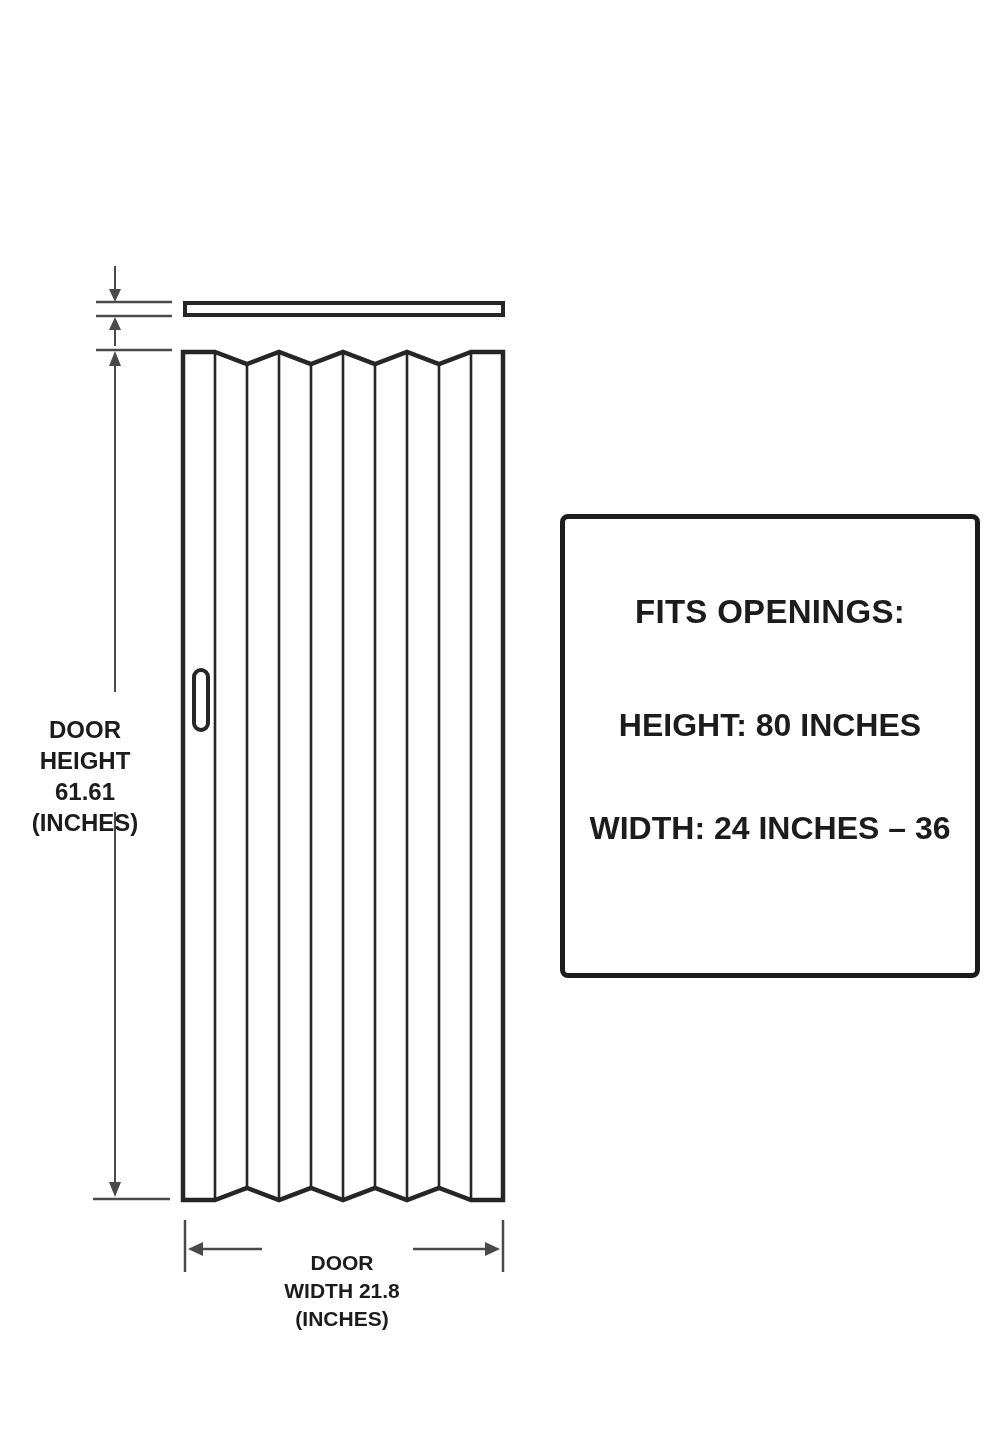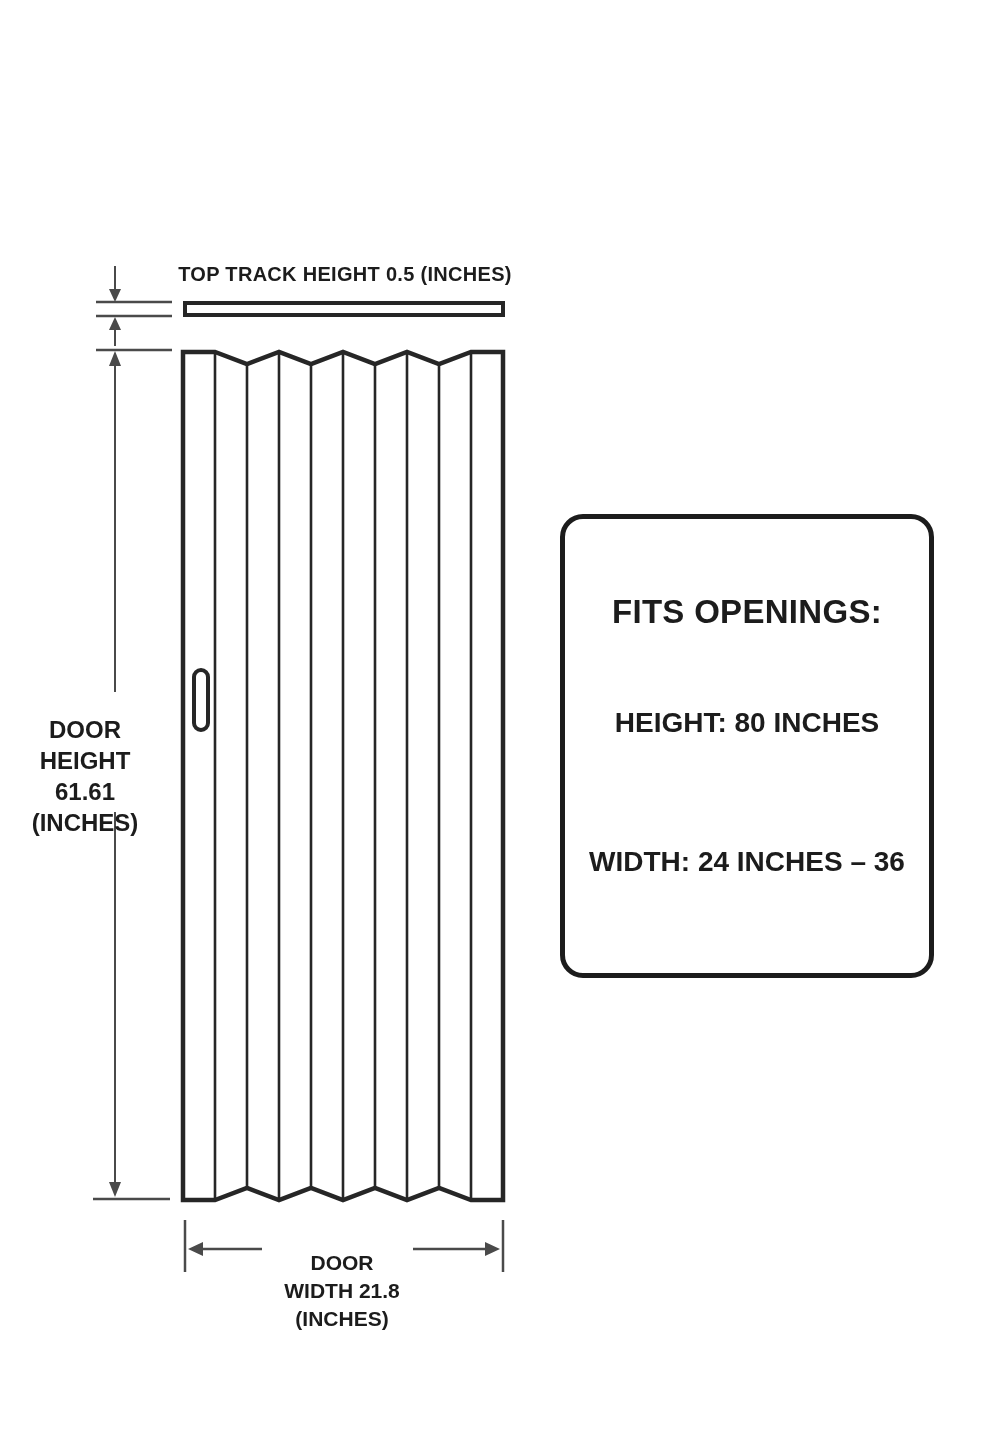--- a/index.html
+++ b/index.html
@@ -29,46 +29,45 @@
   .track-label{
     left:165px;top:263px;width:360px;font-size:20px;letter-spacing:0.3px;
   }
   .height-label{
     left:1px;top:714px;width:168px;font-size:24px;line-height:31px;
   }
   .width-label{
     left:262px;top:1249px;width:160px;font-size:21px;line-height:28px;
   }
   .fits-box{
-    position:absolute;left:560px;top:514px;width:374px;height:464px;
-    border:5px solid var(--ink);border-radius:23px;background:var(--paper);
+    position:absolute;left:560px;top:514px;width:420px;height:464px;
+    border:5px solid var(--ink);border-radius:8px;background:var(--paper);
   }
   .fits-heading{
     position:absolute;left:0;top:74px;width:100%;text-align:center;
     font-weight:bold;font-size:33px;letter-spacing:0.3px;color:var(--ink);
   }
   .fits-height{
     position:absolute;left:0;top:188px;width:100%;text-align:center;
-    font-weight:bold;font-size:28px;color:var(--ink);
+    font-weight:bold;font-size:32px;color:var(--ink);
   }
   .fits-width{
     position:absolute;left:0;top:292px;width:100%;text-align:center;
-    font-weight:bold;font-size:28px;line-height:35px;color:var(--ink);margin-top:33px;
+    font-weight:bold;font-size:32px;line-height:35px;color:var(--ink);
   }
   svg .door-stroke{stroke:#262626;fill:none;}
   svg .dim-stroke{stroke:var(--line);fill:none;}
   svg .dim-fill{fill:var(--line);stroke:none;}
 </style>
 </head>
 <body>
 
 <div class="stage">
 
 
-  <div class="lbl track-label">TOP TRACK HEIGHT 0.5 (INCHES)</div>
 
   <svg class="diagram-svg" viewBox="0 0 991 1440" xmlns="http://www.w3.org/2000/svg">
 
     <rect x="185" y="303" width="318" height="12" class="door-stroke" fill="#ffffff" stroke-width="4"></rect>
 
     <g>
       <line x1="96" y1="302" x2="172" y2="302" class="dim-stroke" stroke-width="2.5"></line>
       <line x1="96" y1="316" x2="172" y2="316" class="dim-stroke" stroke-width="2.5"></line>
       <line x1="115" y1="266" x2="115" y2="294" class="dim-stroke" stroke-width="2"></line>
       <polygon points="115,302 109,289 121,289" class="dim-fill"></polygon>

